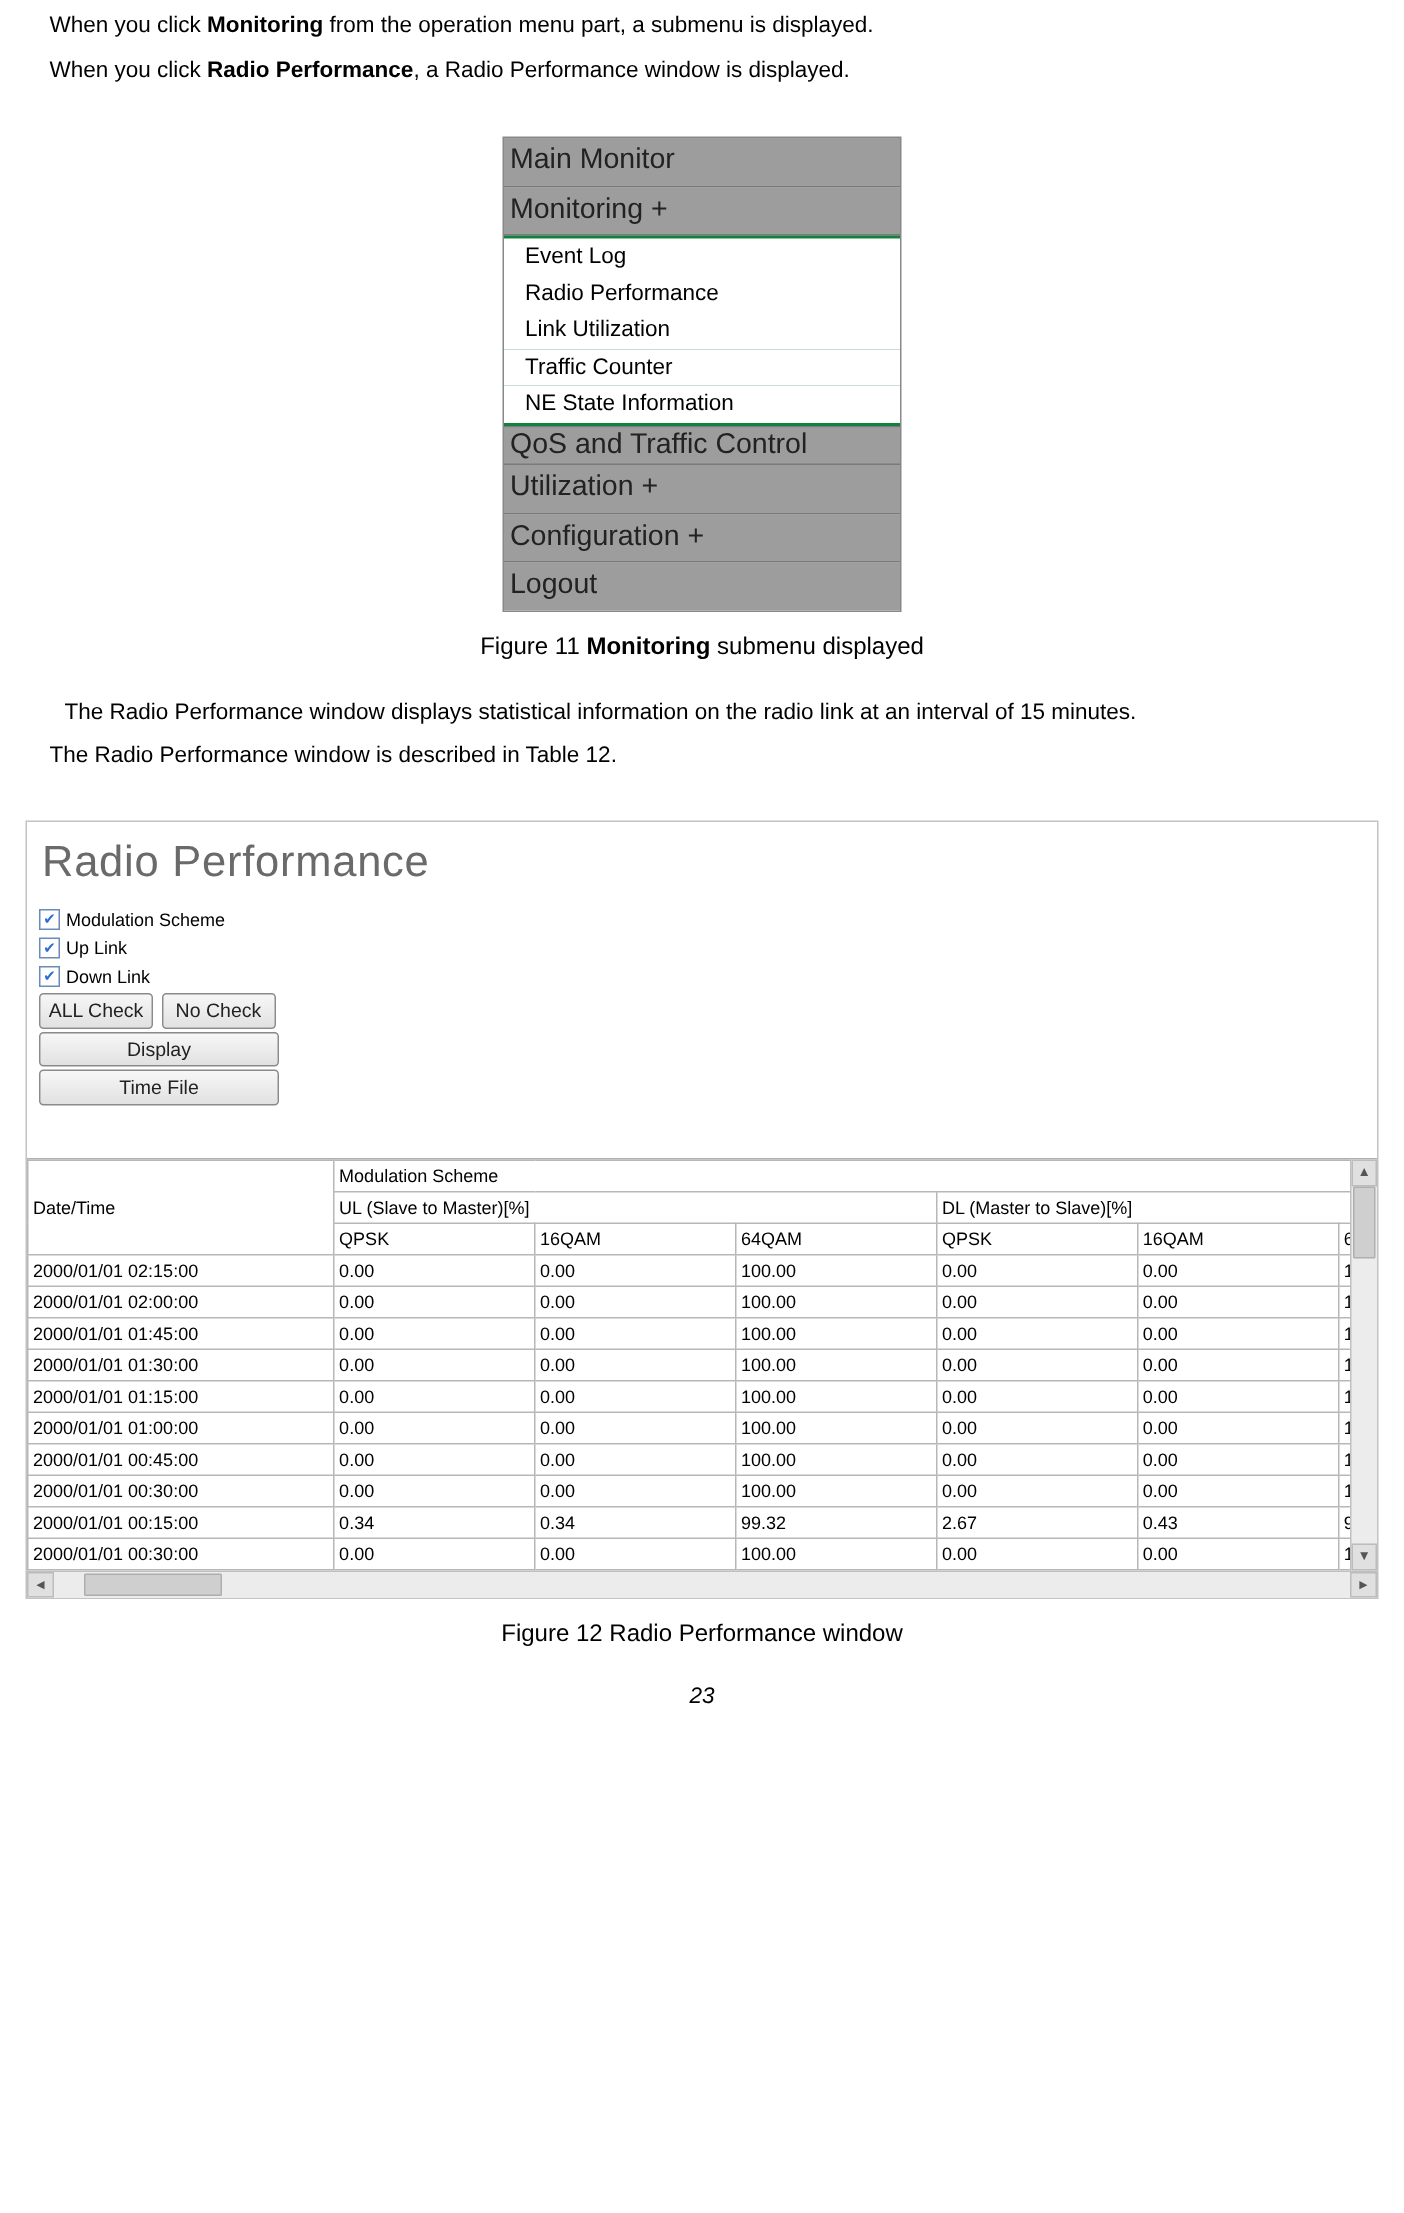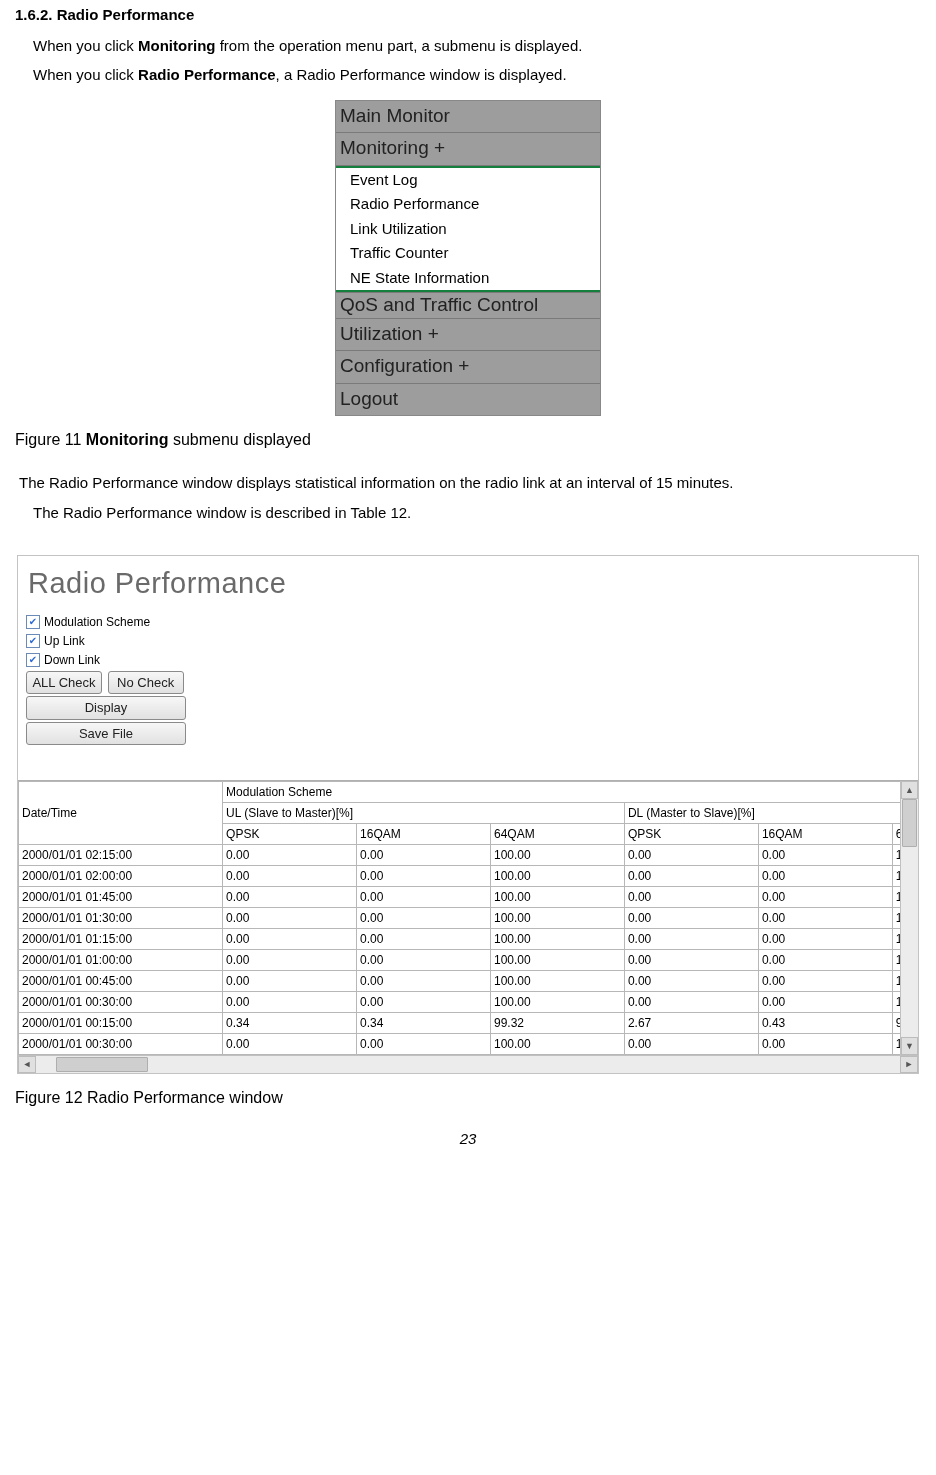--- a/index.html
+++ b/index.html
@@ -17,36 +17,36 @@
   h4.section-heading {
     margin: 4px 0 6px 0;
     font-size: 15px;
     font-weight: bold;
   }
   .body-p {
     margin: 4px 0 4px 18px;
     line-height: 1.7;
   }
   .fig-caption {
-    text-align: left;
+    text-align: center;
     margin: 12px 0 18px 0;
     font-size: 16px;
   }
   .fig-caption .bold { font-weight: bold; }
   .page-num {
     text-align: center;
     font-size: 15px;
     margin-top: 6px;
     font-style: italic;
   }
 
   
   .menu-figure {
     width: 264px;
-    margin: 12px auto 10px auto;
+    margin: 32px auto 10px auto;
     border: 1px solid #888;
     font-family: Arial, sans-serif;
     background: #fff;
   }
   .menu-row {
     border-bottom: 1px solid #7a7a7a;
     padding: 1px 4px 2px 4px;
     font-size: 19px;
     color: #222;
   }
@@ -170,21 +170,20 @@
   .hscroll .thumb {
     position:absolute; left:20px; top:1px; bottom:1px; width:90px;
     background:#cfcfcf;border:1px solid #aeaeae; border-radius:1px;
   }
 </style>
 </head>
 <body>
 
 <div class="page">
 
-  <h4 class="section-heading">1.6.2. Radio Performance</h4>
 
   <p class="body-p">
     <span>When you click </span><b>Monitoring</b><span> from the operation menu part, a submenu is displayed.</span>
   </p>
   <p class="body-p">
     <span>When you click </span><b>Radio Performance</b><span>, a Radio Performance window is displayed.</span>
   </p>
 
   <div class="menu-figure">
     <div class="menu-row menu-head">Main Monitor</div>
@@ -199,21 +198,21 @@
     <div class="menu-row menu-head" style="line-height:1.15">QoS and Traffic Control</div>
     <div class="menu-row menu-head">Utilization +</div>
     <div class="menu-row menu-head">Configuration +</div>
     <div class="menu-row menu-head">Logout</div>
   </div>
 
   <div class="fig-caption">
     <span>Figure 11 </span><span class="bold">Monitoring</span><span> submenu displayed</span>
   </div>
 
-  <p class="body-p" style="margin-left:4px">The Radio Performance window displays statistical information on the radio link at an interval of 15 minutes.</p>
+  <p class="body-p" style="margin-left:28px">The Radio Performance window displays statistical information on the radio link at an interval of 15 minutes.</p>
   <p class="body-p">The Radio Performance window is described in Table 12.</p>
 
   <div class="rp-window">
     <div class="rp-title">Radio Performance</div>
 
     <div class="rp-controls">
       <div class="rp-check-row">
         <span class="rp-check">✔</span>
         <span>Modulation Scheme</span>
       </div>
@@ -223,21 +222,21 @@
       </div>
       <div class="rp-check-row">
         <span class="rp-check">✔</span>
         <span>Down Link</span>
       </div>
       <div>
         <span class="rp-btn rp-btn-sm">ALL Check</span>
         <span class="rp-btn rp-btn-sm">No Check</span>
       </div>
       <div><span class="rp-btn rp-btn-lg">Display</span></div>
-      <div><span class="rp-btn rp-btn-lg">Save File</span></div>
+      <div><span class="rp-btn rp-btn-lg">Time File</span></div>
     </div>
 
     <div class="rp-gap"></div>
 
     <div class="rp-table-wrap">
       <table class="rp-table">
         <colgroup>
           <col class="col-dt">
             <col class="col-val">
             <col class="col-val">

